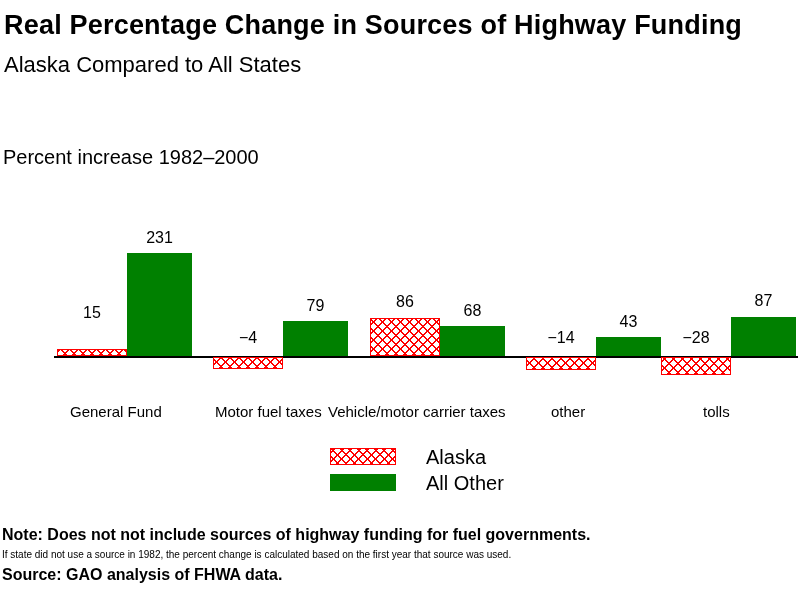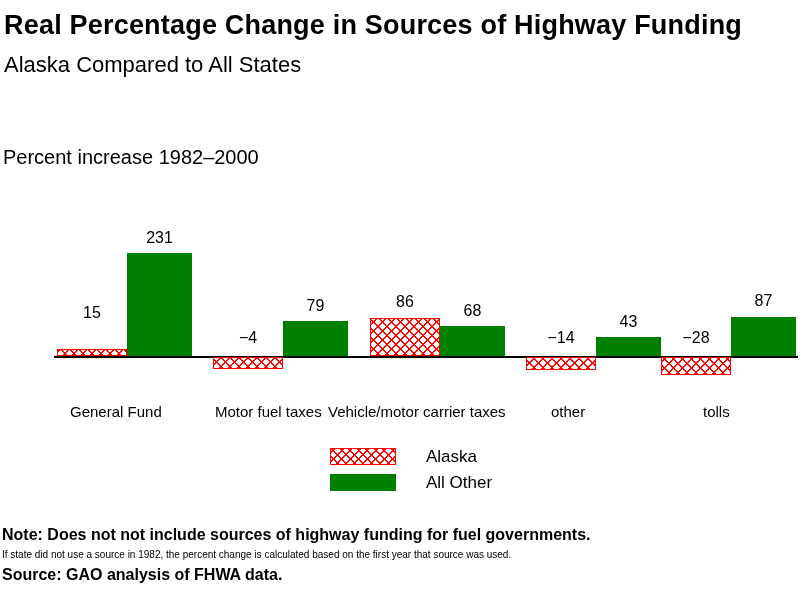--- a/index.html
+++ b/index.html
@@ -74,21 +74,21 @@
     position:absolute;left:0;top:0;width:66px;height:17px;box-sizing:border-box;
   }
   .legend-swatch.green{background:#008000;}
   .legend-swatch.hatch{
     background-color:#ffffff;border:1.4px solid #ff0000;
     background-image:
       repeating-linear-gradient(45deg,  transparent 0 4.6px, #ff0000 4.6px 6.0px),
       repeating-linear-gradient(-45deg, transparent 0 4.6px, #ff0000 4.6px 6.0px);
   }
   .legend-text{
-    position:absolute;left:96px;top:-1px;font-size:17px;line-height:20px;white-space:nowrap;
+    position:absolute;left:96px;top:-1px;font-size:20px;line-height:20px;white-space:nowrap;
   }
 
   
   #footnotes{position:absolute;left:2px;top:524px;width:798px;}
   .fn-strong{font-size:16px;font-weight:bold;line-height:21px;white-space:nowrap;}
   .fn-small{font-size:10px;font-weight:normal;line-height:19px;white-space:nowrap;}
 </style>
 </head>
 <body>
 

